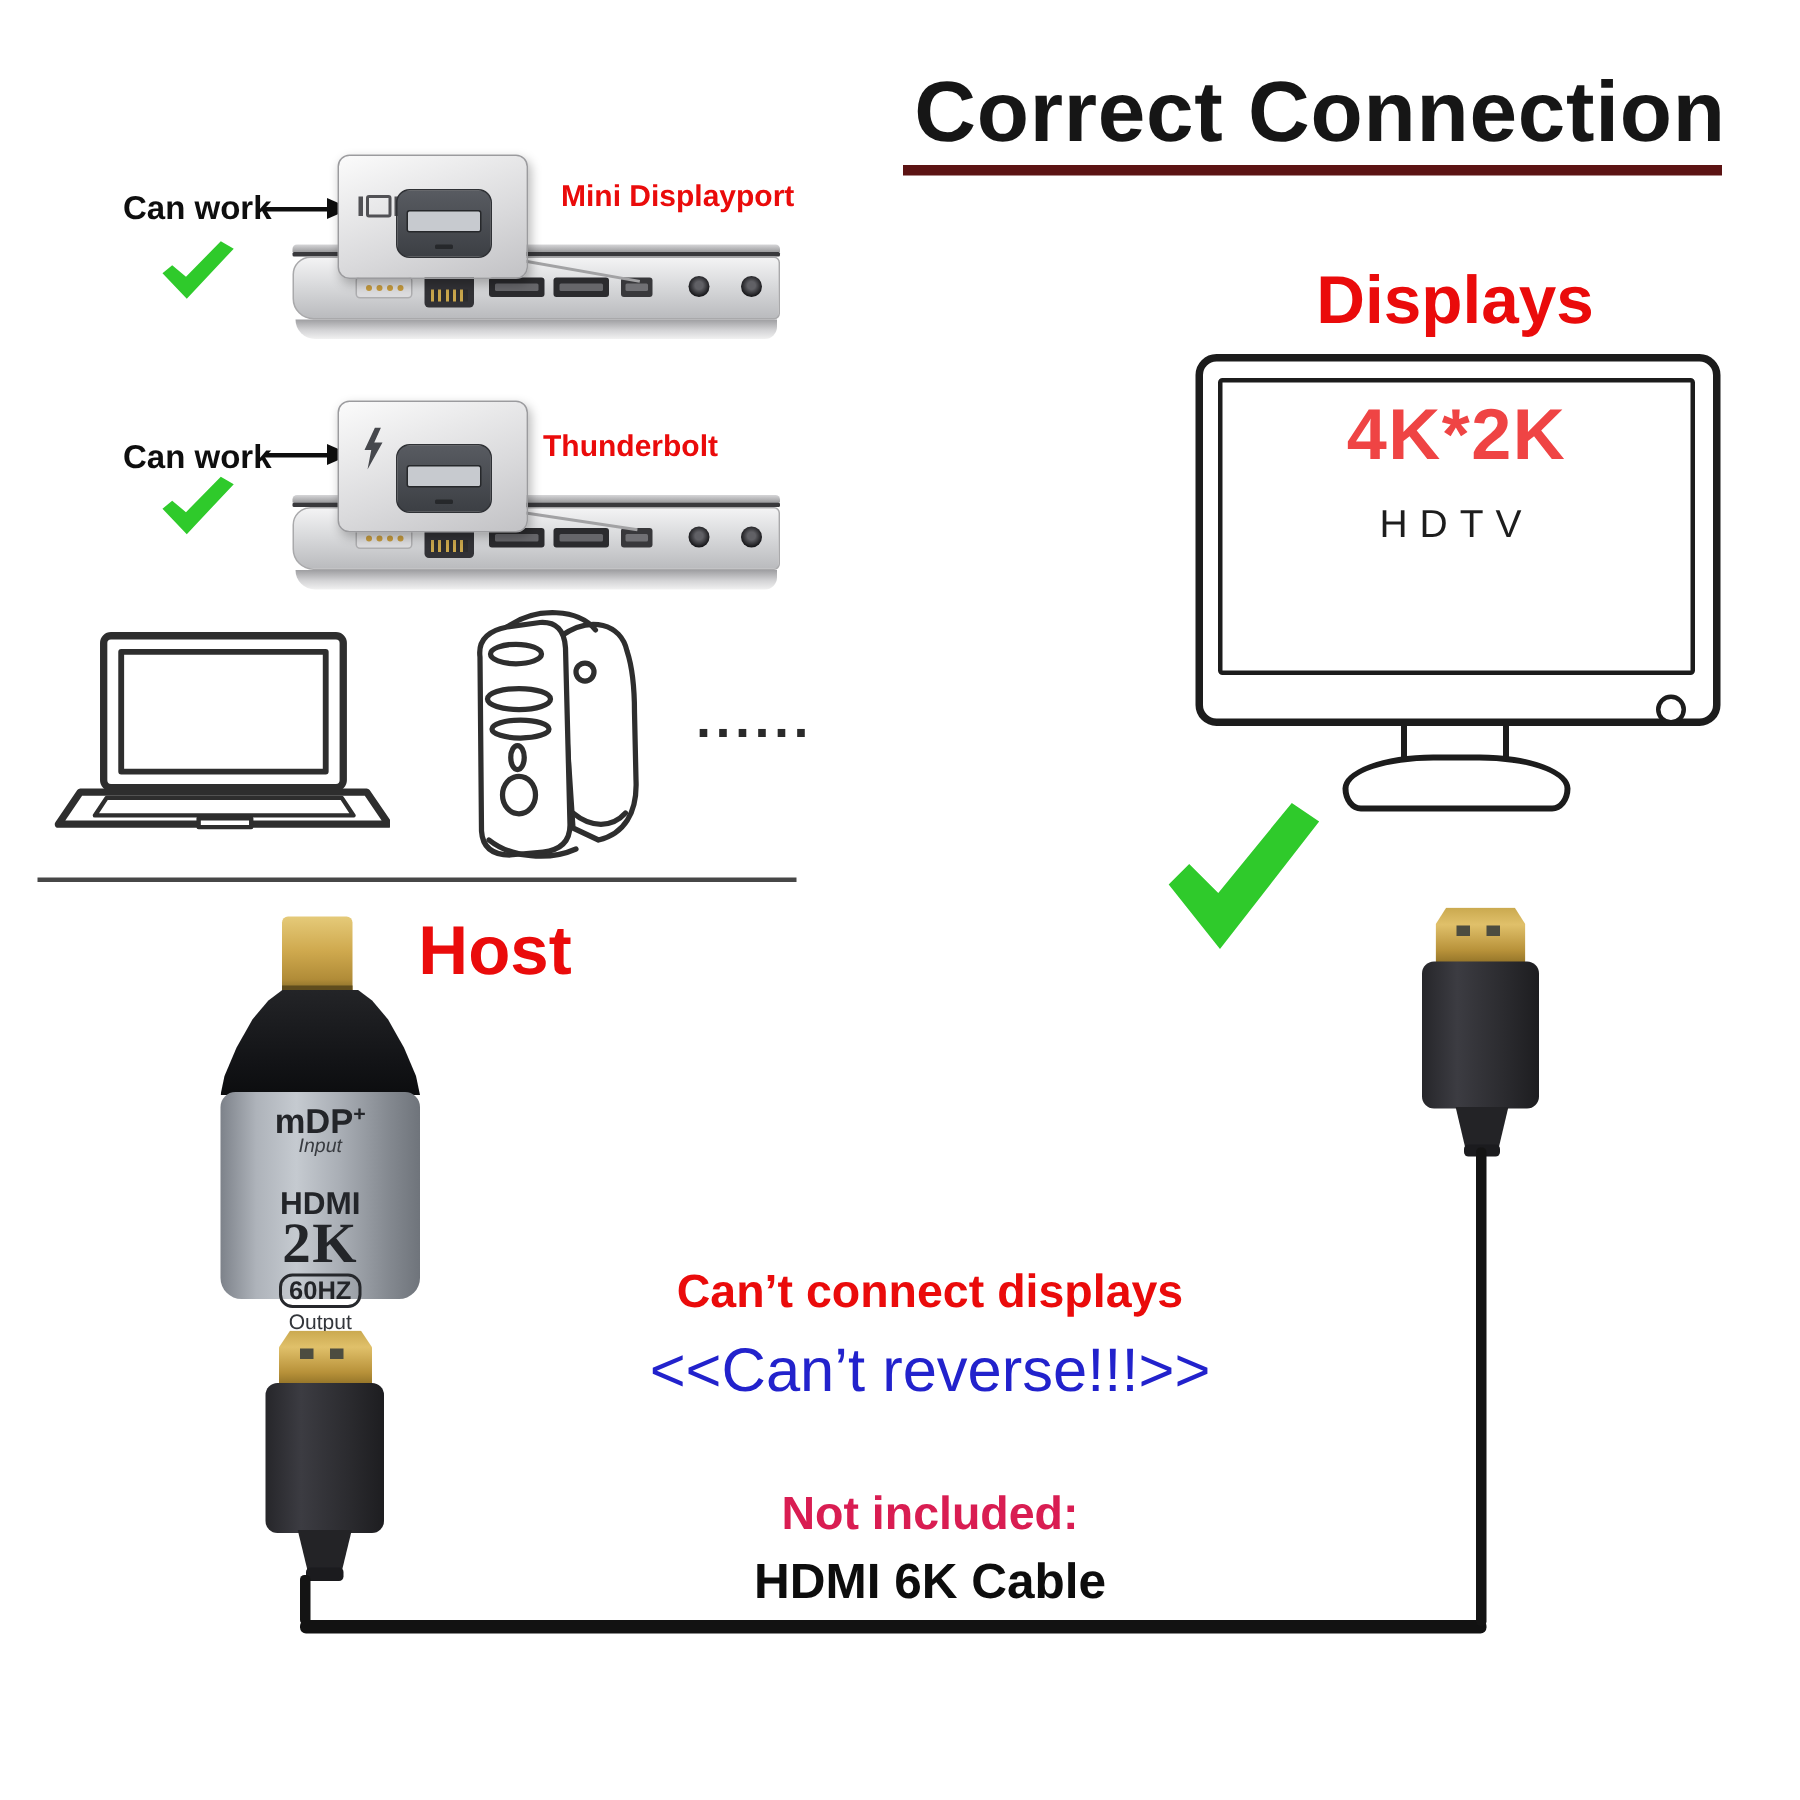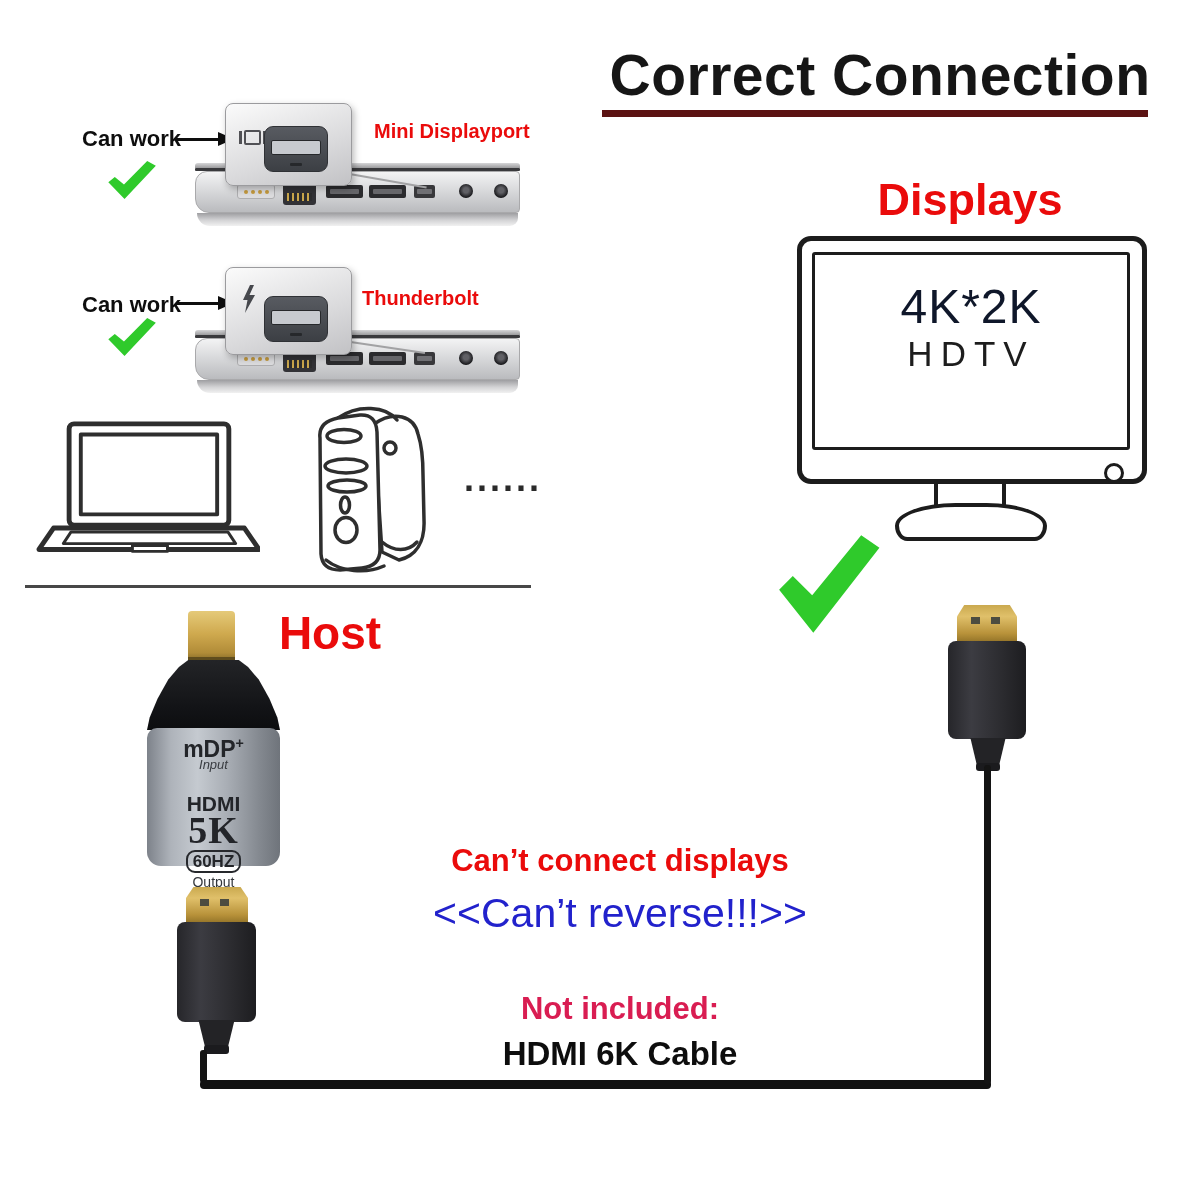--- a/index.html
+++ b/index.html
@@ -124,22 +124,22 @@
   .step-right{left:976px;top:763px;width:24px;height:8px;}
   .vcable-right{left:984px;top:765px;width:7px;height:319px;background:#141414;border-radius:3px;}
   .hcable{left:200px;top:1080px;width:791px;height:9px;background:#121212;border-radius:4px;}
 
   
   .displays-label{left:800px;top:174px;width:340px;text-align:center;font-size:45px;font-weight:700;color:#ea0b0b;}
   .monitor{left:797px;top:236px;width:350px;height:248px;border:5px solid #1c1c1c;border-radius:14px;
     background:#fff;box-sizing:border-box;}
   .screen{position:absolute;left:10px;top:11px;width:318px;height:198px;border:3px solid #1c1c1c;border-radius:3px;
     box-sizing:border-box;text-align:center;}
-  .screen .res{margin-top:24px;font-size:48px;font-weight:400;letter-spacing:1px;color:#0f172a;}
-  .screen .type{margin-top:0;font-size:35px;font-weight:400;letter-spacing:8px;color:#1d1d1d;}
+  .screen .res{margin-top:8px;font-size:48px;font-weight:700;letter-spacing:1px;color:#ef4444;}
+  .screen .type{margin-top:16px;font-size:26px;font-weight:400;letter-spacing:8px;color:#1d1d1d;}
   .monitor .power{position:absolute;left:302px;top:222px;width:14px;height:14px;border:3px solid #1c1c1c;
     border-radius:50%;background:#fff;}
   .stand-neck{left:934px;top:482px;width:72px;height:40px;border:4px solid #1c1c1c;border-top:none;
     background:#fff;box-sizing:border-box;}
   .stand-base{left:895px;top:503px;width:152px;height:38px;border:4px solid #1c1c1c;background:#fff;box-sizing:border-box;
     border-radius:52% 52% 16px 16px / 78% 78% 20px 20px;}
 
   
   .note{left:140px;width:960px;text-align:center;white-space:nowrap;}
   .note-1{top:784px;font-size:31px;font-weight:700;color:#ea0b0b;}
@@ -284,21 +284,21 @@
 
   <div class="abs host-label">Host</div>
   <div class="abs plug-gold">
       <i></i>
     </div>
   <div class="abs bell"></div>
   <div class="abs abody">
     <div class="l1"><span>mDP</span><sup>+</sup></div>
     <div class="l2">Input</div>
     <div class="l3">HDMI</div>
-    <div class="l4">5K</div>
+    <div class="l4">2K</div>
     <div class="l5"><span class="badge">60HZ</span></div>
     <div class="l6">Output</div>
   </div>
 
   <div class="abs hdmi-tip tip-left">
       <i class="p1"></i>
       <i class="p2"></i>
     </div>
   <div class="abs hdmi-body body-left"></div>
   <div class="abs hdmi-relief relief-left"></div>

